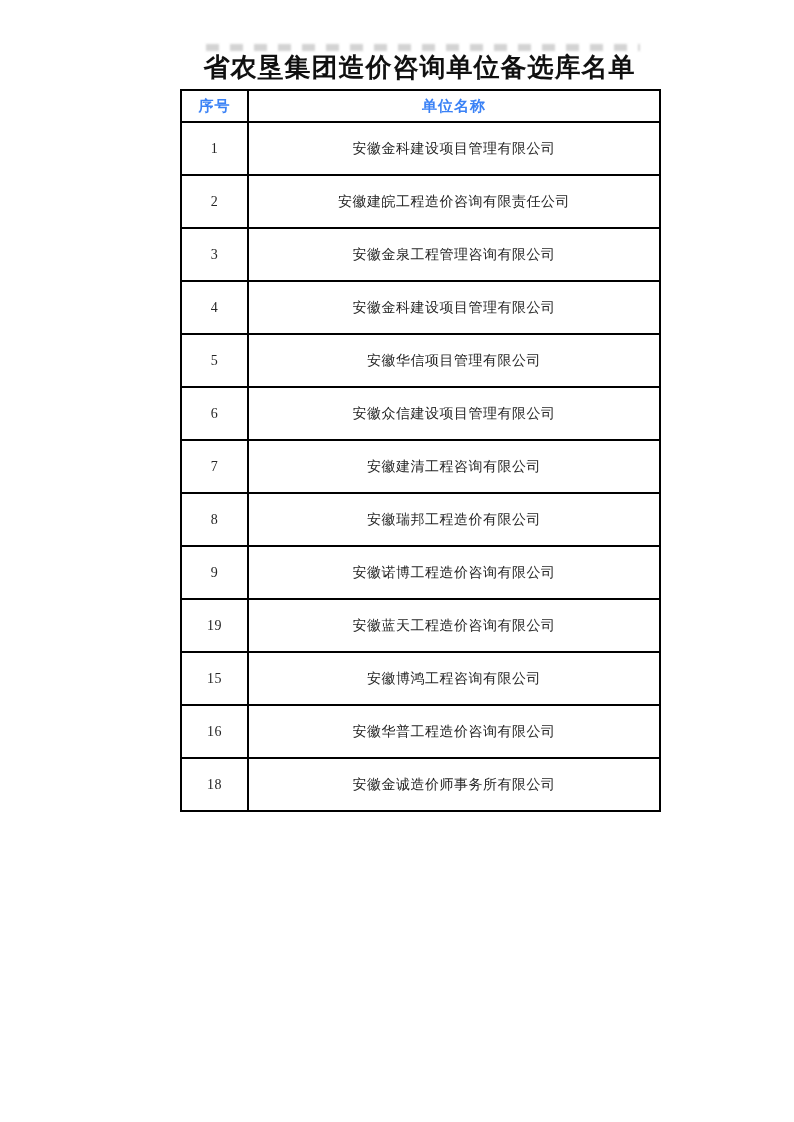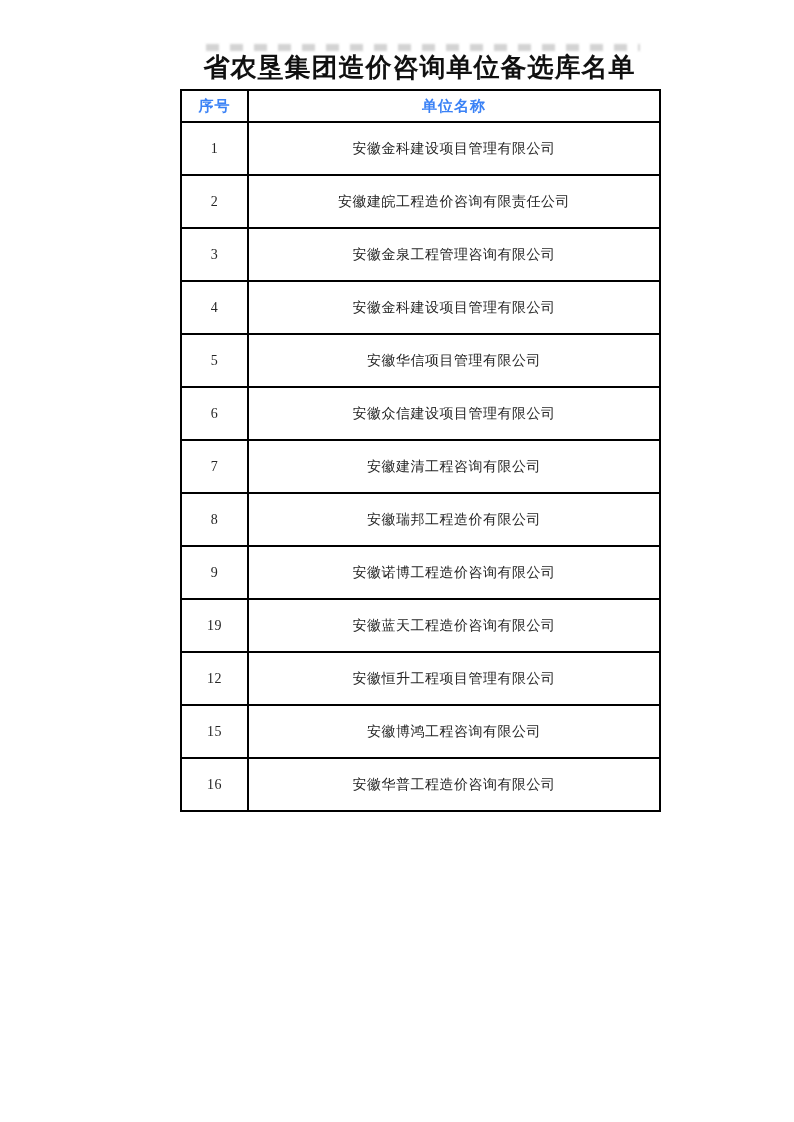--- a/index.html
+++ b/index.html
@@ -119,27 +119,27 @@
         </tr>
         <tr>
           <td>9</td>
           <td>安徽诺博工程造价咨询有限公司</td>
         </tr>
         <tr>
           <td>19</td>
           <td>安徽蓝天工程造价咨询有限公司</td>
         </tr>
         <tr>
-          <td>12</td>
-          <td>安徽恒升工程项目管理有限公司</td>
-        </tr>
-        <tr>
           <td>15</td>
           <td>安徽博鸿工程咨询有限公司</td>
         </tr>
         <tr>
           <td>16</td>
           <td>安徽华普工程造价咨询有限公司</td>
         </tr>
+        <tr>
+          <td>18</td>
+          <td>安徽金诚造价师事务所有限公司</td>
+        </tr>
       </tbody>
   </table>
 
 </div>
 
 </body></html>

